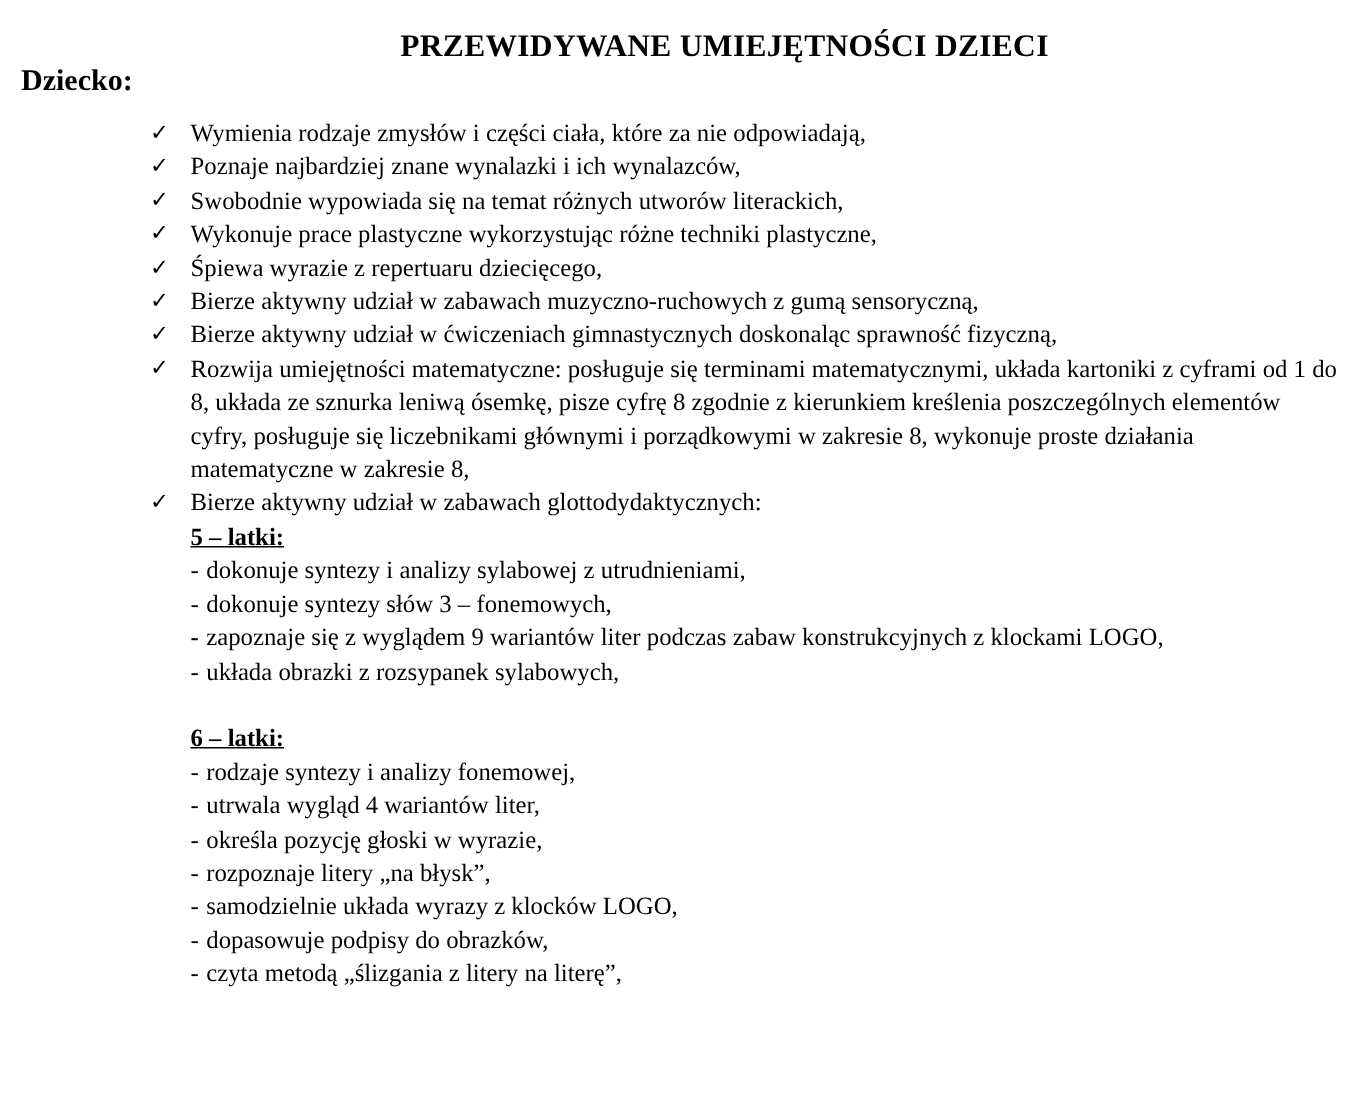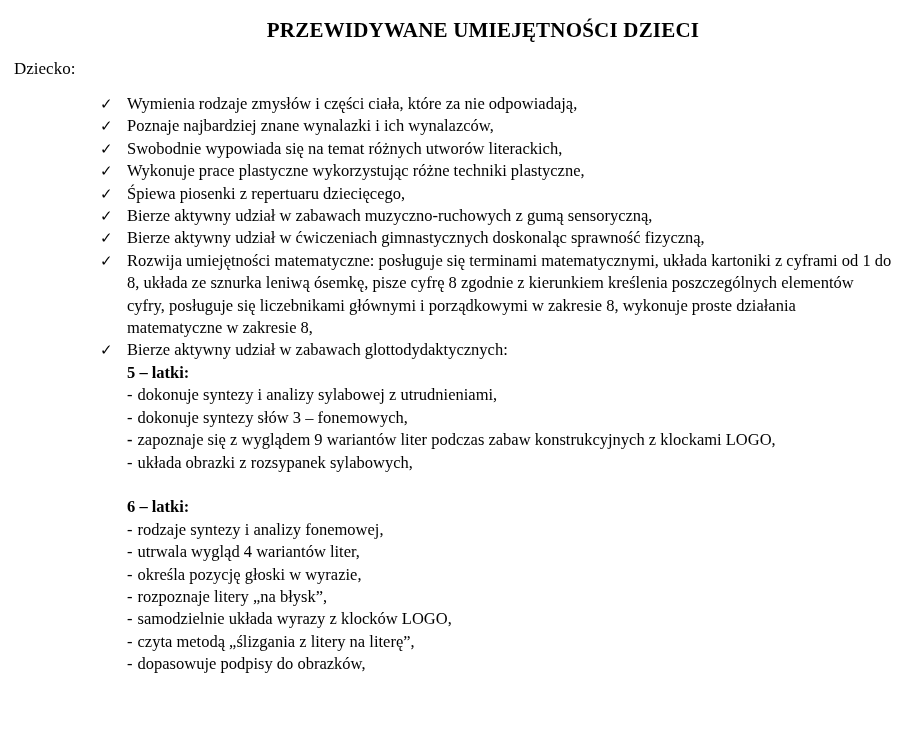--- a/index.html
+++ b/index.html
@@ -20,23 +20,22 @@
   }
   .doc-title {
     margin: 0 0 0 58px;          
     font-size: 21px;
     font-weight: bold;
     text-align: center;
     line-height: 25px;
     letter-spacing: 0.2px;
   }
   .intro-label {
-    margin-top: 15px;
-    font-size: 17px;
-    font-weight: normal;
+    font-size: 20px;
+    font-weight: bold;
     line-height: 22px;
   }
   ul.checklist {
     list-style: none;
     margin: 13px 0 0 86px;
     padding: 0;
     font-size: 16.5px;
     line-height: 22.4px;
   }
   ul.checklist > li {
@@ -47,20 +46,21 @@
     flex: 0 0 27px;
     width: 27px;
     font-size: 15px;
   }
   .li-text {
     flex: 1 1 auto;
     padding-right: 2px;
   }
   .group-heading {
     font-weight: bold;
+    text-decoration: underline;
   }
   .group-6 {
     margin-top: 22.4px;           
   }
   .sub-item .dash {
     margin-right: 5px;
   }
   .sub-item .dash.bold-dash {
     font-weight: bold;
   }
@@ -86,21 +86,21 @@
     <li>
       <span class="check">✓</span>
       <span class="li-text">Swobodnie wypowiada się na temat różnych utworów literackich,</span>
     </li>
     <li>
       <span class="check">✓</span>
       <span class="li-text">Wykonuje prace plastyczne wykorzystując różne techniki plastyczne,</span>
     </li>
     <li>
       <span class="check">✓</span>
-      <span class="li-text">Śpiewa piosenki z repertuaru dziecięcego,</span>
+      <span class="li-text">Śpiewa wyrazie z repertuaru dziecięcego,</span>
     </li>
     <li>
       <span class="check">✓</span>
       <span class="li-text">Bierze aktywny udział w zabawach muzyczno-ruchowych z gumą sensoryczną,</span>
     </li>
     <li>
       <span class="check">✓</span>
       <span class="li-text">Bierze aktywny udział w ćwiczeniach gimnastycznych doskonaląc sprawność fizyczną,</span>
     </li>
     <li>
@@ -143,24 +143,24 @@
           <div class="sub-item">
             <span class="dash">-</span><span>określa pozycję głoski w wyrazie,</span>
           </div>
           <div class="sub-item">
             <span class="dash">-</span><span>rozpoznaje litery „na błysk”,</span>
           </div>
           <div class="sub-item">
             <span class="dash">-</span><span>samodzielnie układa wyrazy z klocków LOGO,</span>
           </div>
           <div class="sub-item">
-            <span class="dash">-</span><span>czyta metodą „ślizgania z litery na literę”,</span>
+            <span class="dash">-</span><span>dopasowuje podpisy do obrazków,</span>
           </div>
           <div class="sub-item">
-            <span class="dash">-</span><span>dopasowuje podpisy do obrazków,</span>
+            <span class="dash">-</span><span>czyta metodą „ślizgania z litery na literę”,</span>
           </div>
         </div>
 
       </div>
     </li>
   </ul>
 
 </div>
 
 </body></html>

